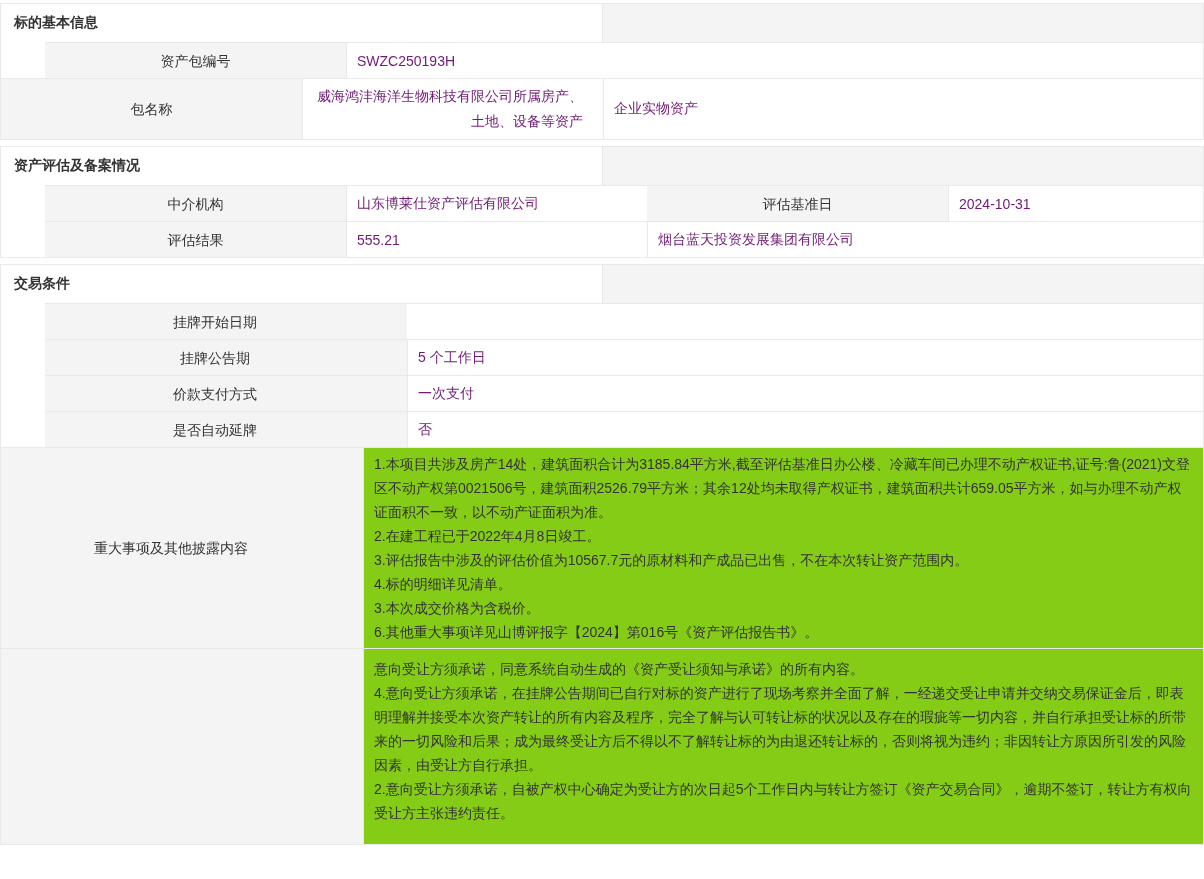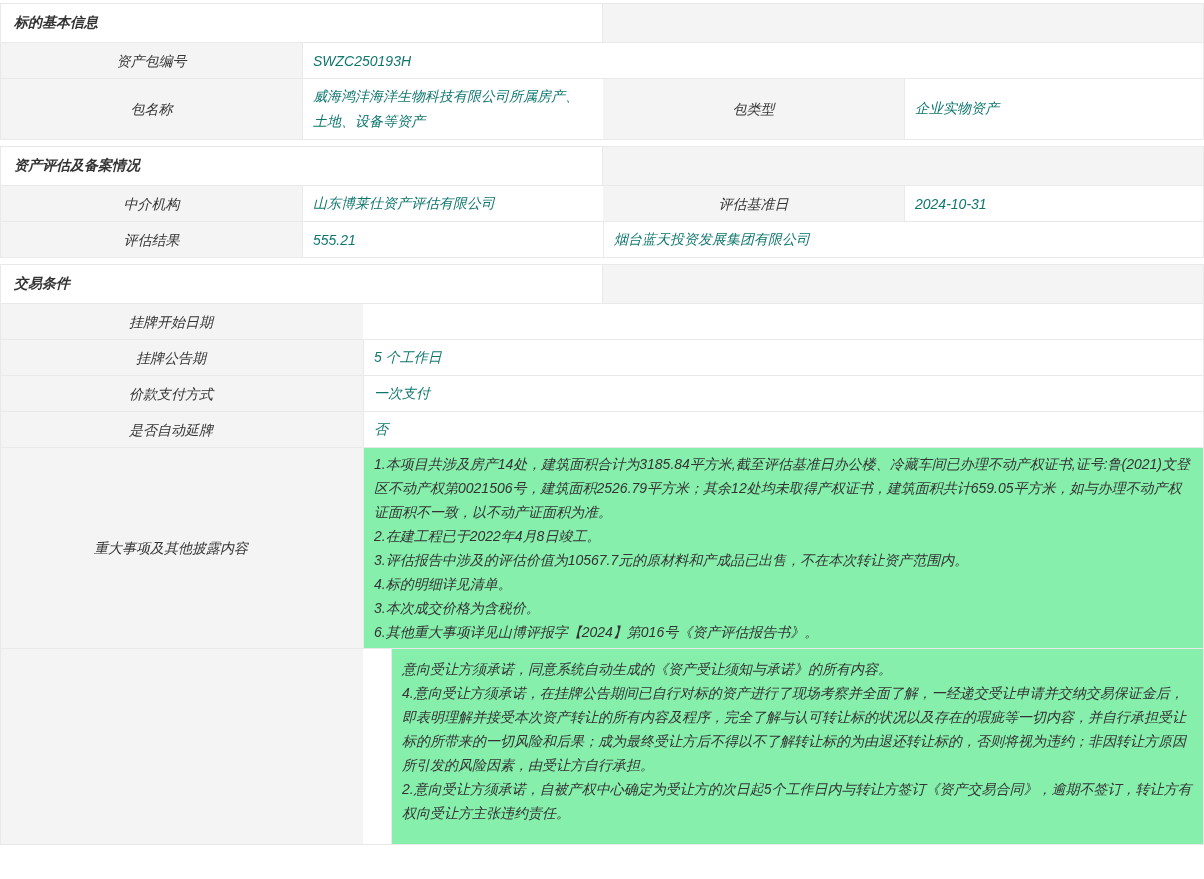--- a/index.html
+++ b/index.html
@@ -3,50 +3,50 @@
 <meta charset="utf-8">
 <style>
   * { box-sizing: border-box; margin: 0; padding: 0; }
   html, body { background: #ffffff; }
   body {
     width: 1204px; height: 879px; overflow: hidden;
     font-family: "Liberation Sans", "DejaVu Sans", sans-serif;
     font-size: 14px; color: #333333;
   }
   .page { width: 1204px; padding-top: 3px; }
-  .sec { border: 1px solid #e9e9e9; margin-bottom: 6px; background: #fff; font-style: italic; }
+  .sec { border: 1px solid #e9e9e9; margin-bottom: 6px; background: #fff; }
   .sec-head { display: flex; height: 38px; }
   .sec-title {
     width: 601px; display: flex; align-items: center;
     padding-left: 13px; font-weight: 700; color: #333;
   }
   .sec-head-fill { flex: 1; background: #f4f4f4; border-left: 1px solid #e9e9e9; }
   .row { display: flex; border-top: 1px solid #e9e9e9; }
   .lab {
     background: #f4f4f4; color: #333; flex: none;
     display: flex; align-items: center; justify-content: center;
     text-align: center; line-height: 22px;
   }
   .lab.w1 { width: 301px; }
   .lab.w3 { width: 362px; padding-right: 22px; text-align: right; }
   .val {
     background: #fff; display: flex; align-items: center;
-    padding: 0 10px; border-left: 1px solid #e9e9e9; color: #0f766e;
+    padding: 0 10px; border-left: 1px solid #e9e9e9; color: #701a75; text-align: right;
   }
   .val.fixed { width: 301px; flex: none; }
   .val.grow { flex: 1; }
-  .h36 { min-height: 36px; }
+  .h36 { min-height: 36px; margin-left: 44px; }
   .h61 { min-height: 61px; }
   .wrap270 { width: 270px; line-height: 25px; }
   .multival {
     display: block; flex: 1; border-left: 1px solid #e9e9e9;
-    background: #86efac; padding: 4px 10px; line-height: 24px; color: #333;
+    background: #84cc16; padding: 4px 10px; line-height: 24px; color: #333;
   }
   .multival.pad8 { padding: 8px 10px; }
-  .row.tall-last { min-height: 196px; gap: 28px; }
+  .row.tall-last { min-height: 196px; }
   .para { margin: 0; }
 </style>
 </head>
 <body>
 
 <div class="page">
 
   <div class="sec">
     <div class="sec-head">
       <div class="sec-title">标的基本信息</div>
@@ -54,21 +54,20 @@
     </div>
     <div class="row h36">
       <div class="lab w1">资产包编号</div>
       <div class="val grow">SWZC250193H</div>
     </div>
     <div class="row h61">
       <div class="lab w1">包名称</div>
       <div class="val fixed">
         <span class="wrap270">威海鸿沣海洋生物科技有限公司所属房产、土地、设备等资产</span>
       </div>
-      <div class="lab w1">包类型</div>
       <div class="val grow">企业实物资产</div>
     </div>
   </div>
 
   <div class="sec">
     <div class="sec-head">
       <div class="sec-title">资产评估及备案情况</div>
       <div class="sec-head-fill"></div>
     </div>
     <div class="row h36">

